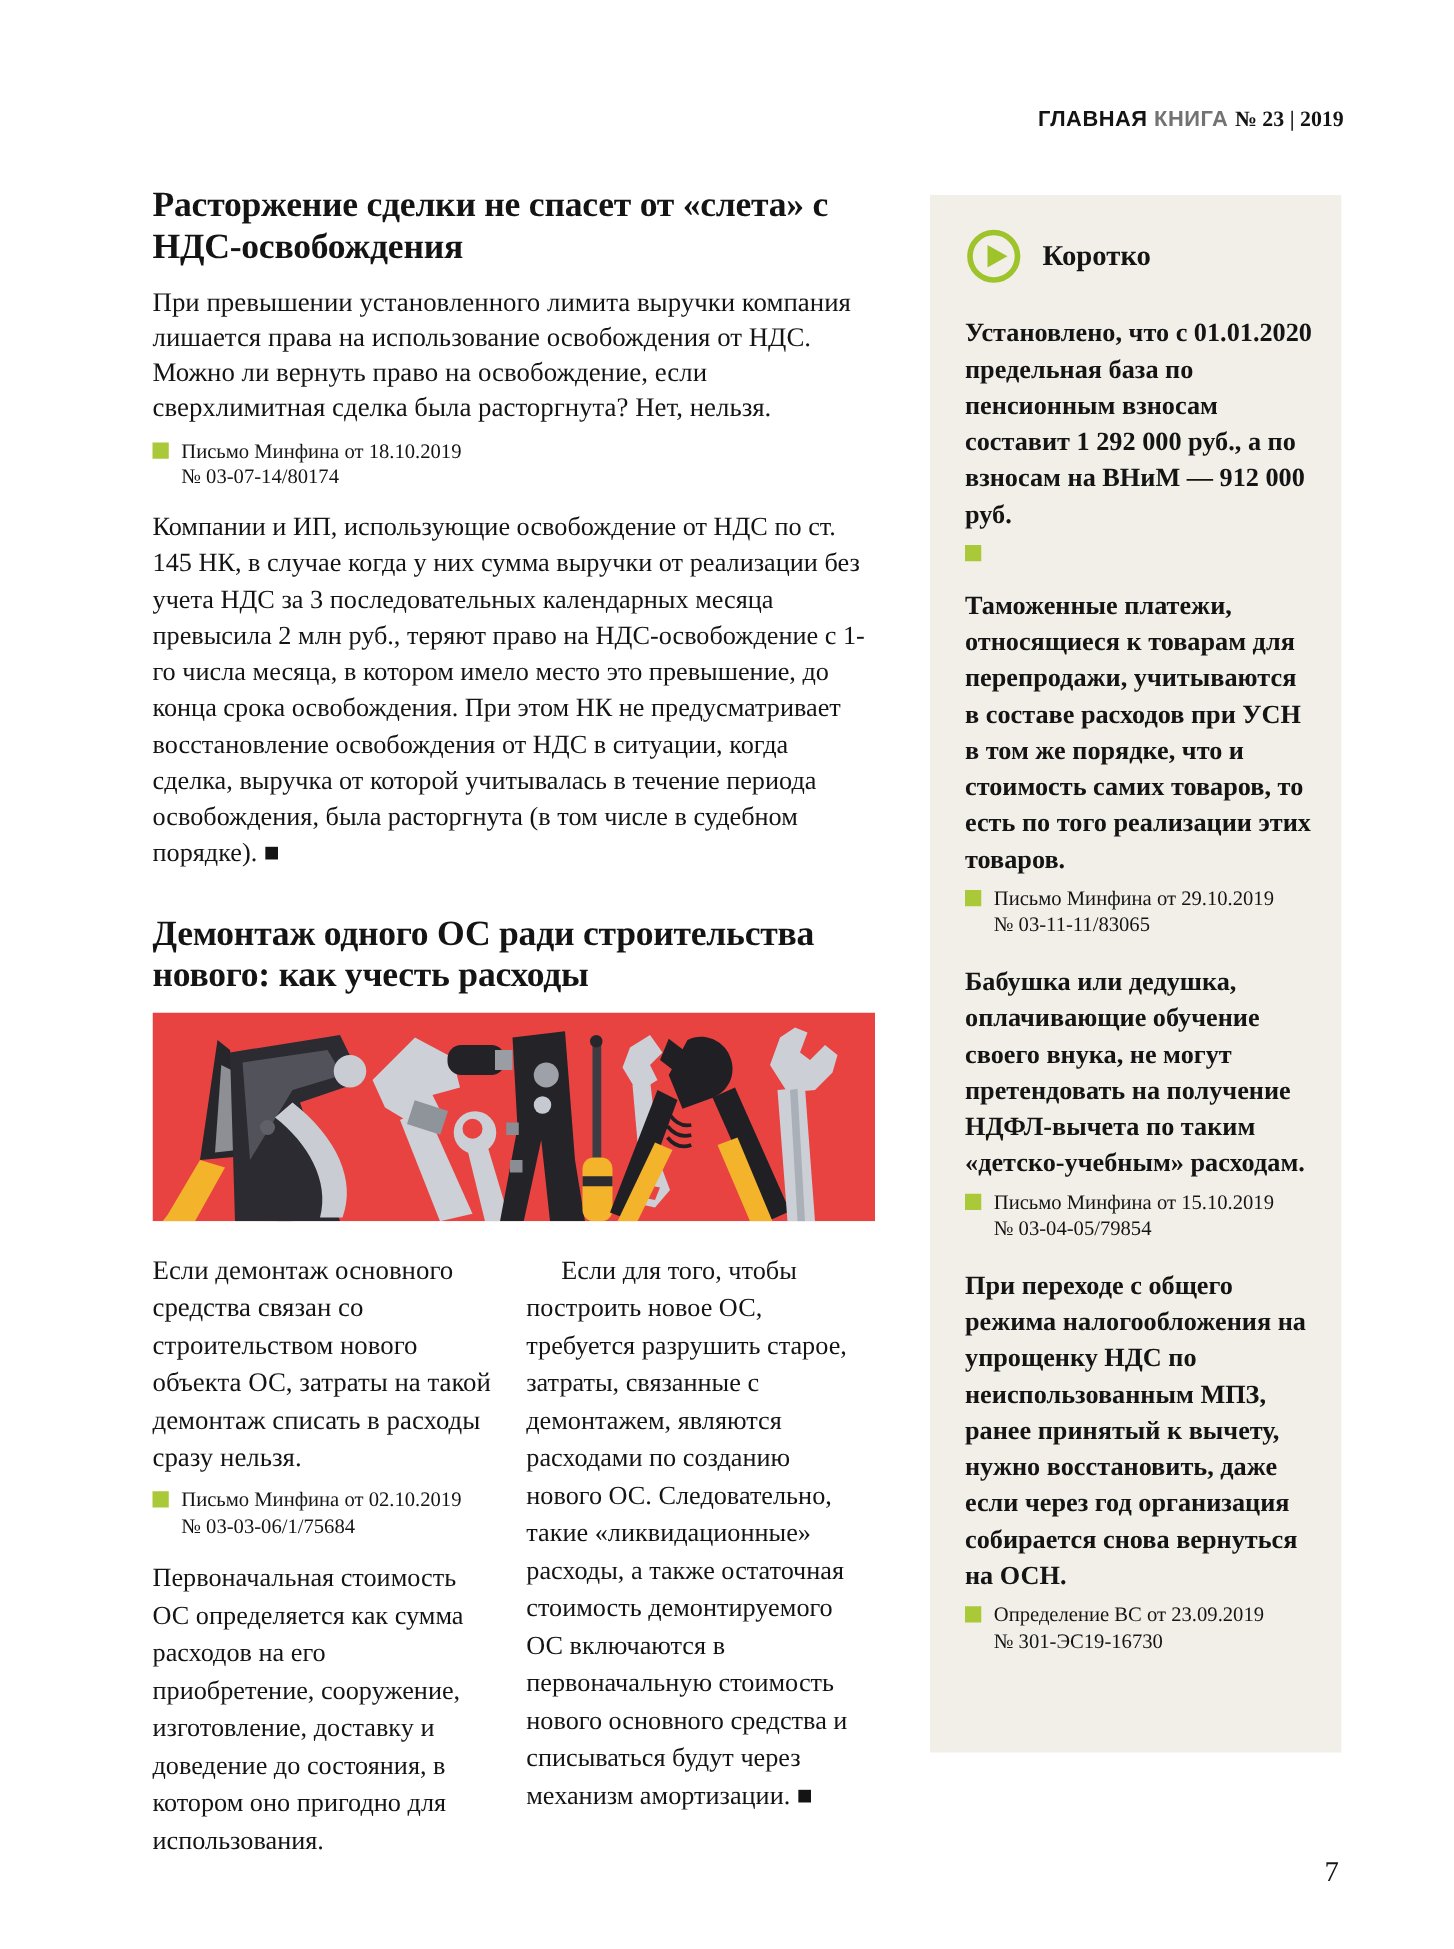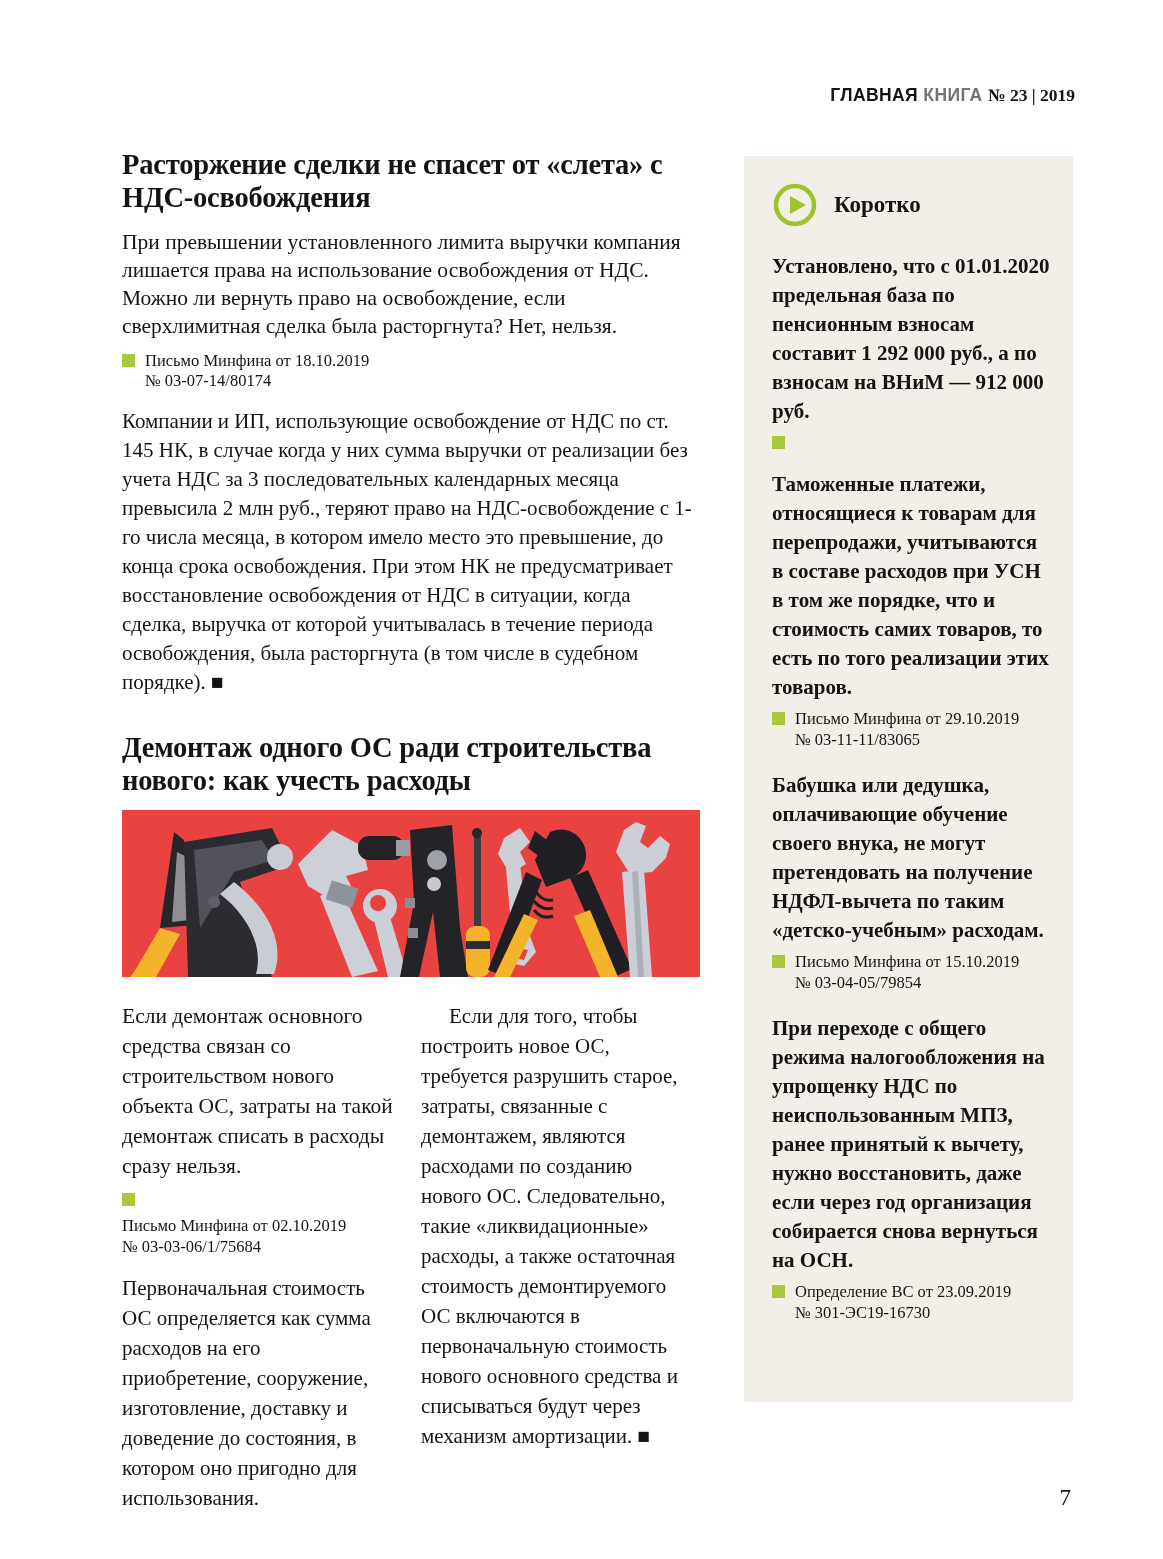--- a/index.html
+++ b/index.html
@@ -19,21 +19,21 @@
   .ref{display:flex;gap:10px;font-size:16.5px;line-height:20.5px;margin:0 0 15px;}
   .ref .bullet{flex:none;width:13px;height:13px;background:#a9c938;margin-top:3px;}
   .body-text{margin:0;font-size:21px;line-height:29px;}
 
   .article-2{margin-top:34px;}
   .photo{display:block;margin:13px 0 24px;}
   .cols{display:flex;gap:28px;}
   .col{width:271px;}
   .col .lead{line-height:30px;margin-bottom:9px;}
   .col .body-text{line-height:30px;}
-  .col .ref{margin-bottom:16px;flex-direction:column;}
+  .col .ref{margin-bottom:16px;}
   .indent{text-indent:28px;}
 
   
   aside{position:absolute;left:744px;top:156px;width:329px;height:1246px;background:#f2efe9;
         box-sizing:border-box;padding:26px 22px 0 28px;}
   .sb-header{display:flex;align-items:center;gap:16px;margin-bottom:24px;}
   .sb-title{font-size:23px;font-weight:bold;}
   .sb-item{margin-bottom:21px;}
   .sb-text{margin:0 0 7px;font-size:21px;line-height:29px;font-weight:bold;}
   .sb-item .ref{margin:0;}

